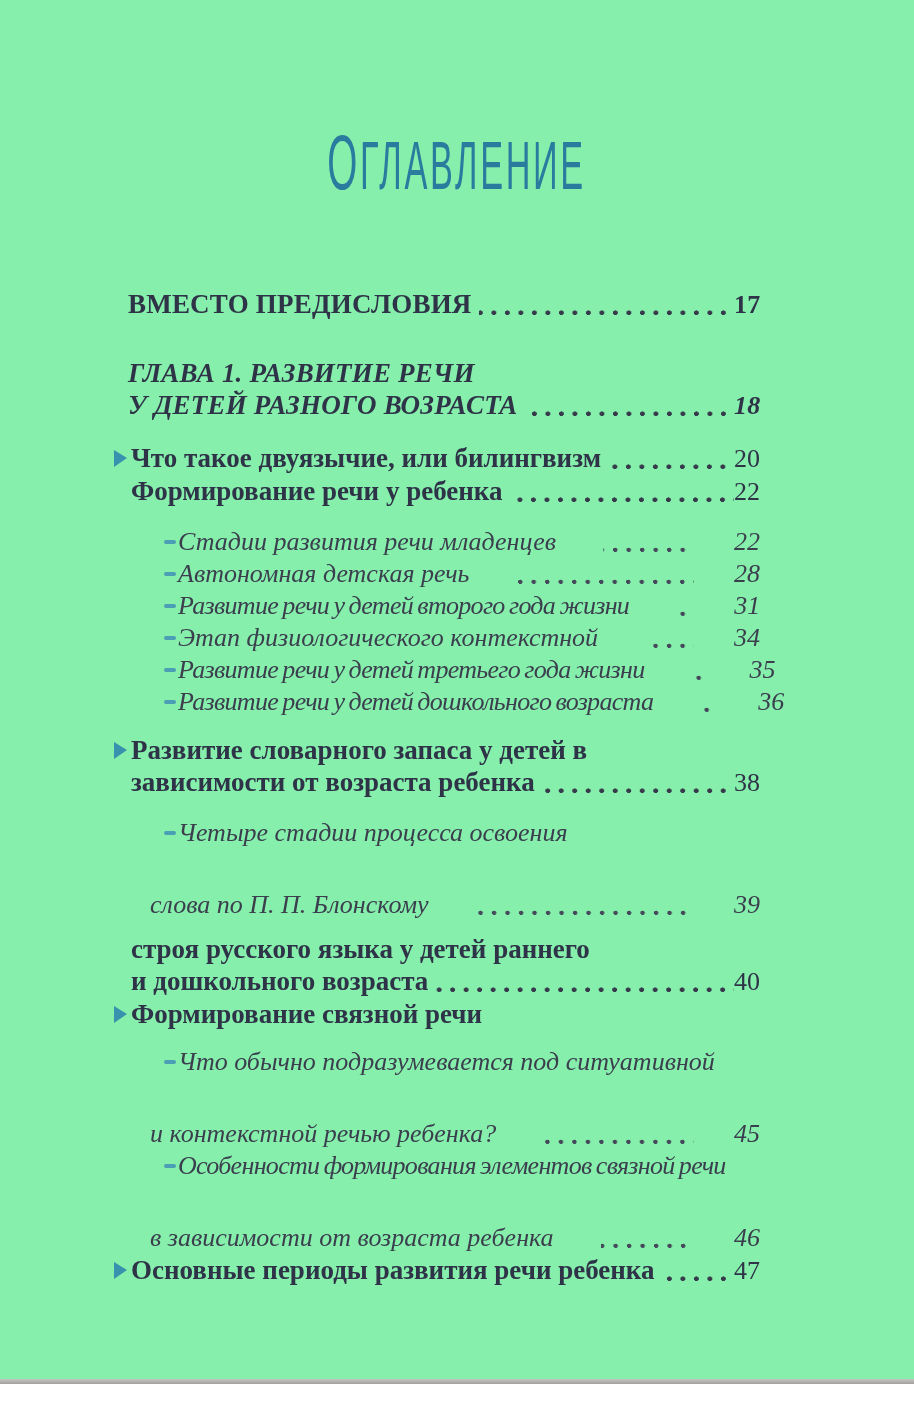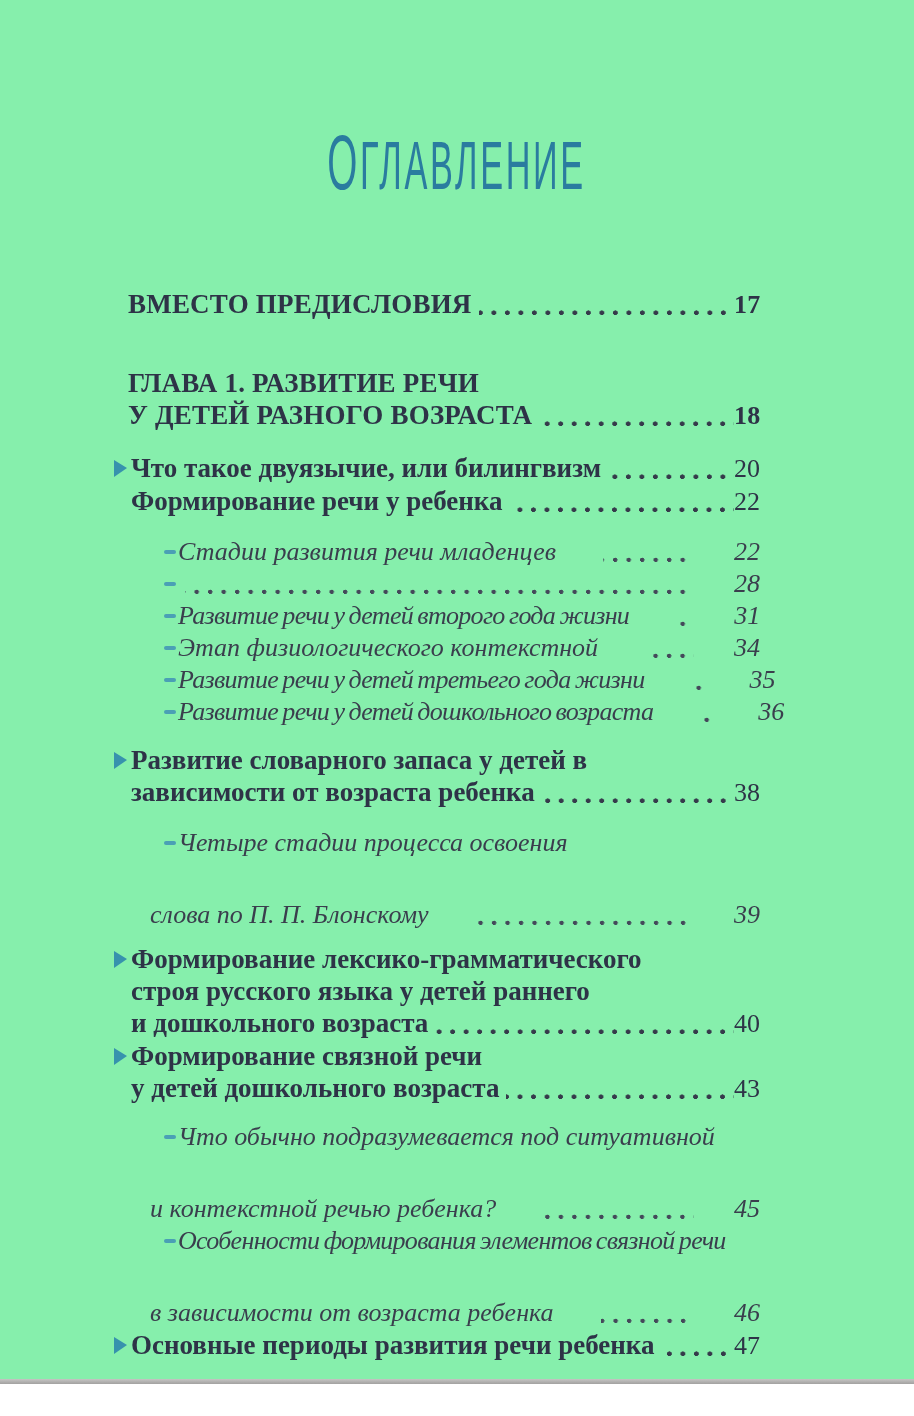--- a/index.html
+++ b/index.html
@@ -112,21 +112,21 @@
     background-image: radial-gradient(circle at 2.2px 2.8px, #44485a 2px, rgba(0,0,0,0) 2.4px);
   }
 
   .pagenum {
     flex: 0 0 auto;
     width: 56px;
     font-size: 26px;
   }
 
   
-  .mt36 { margin-top: 46px; }
+  .mt36 { margin-top: 36px; font-style: italic; }
   .mt26 { margin-top: 20px; }
   .mt18 { margin-top: 18px; }
   .mt16 { margin-top: 16px; }
   .mt14 { }
   .mt12 { margin-top: 12px; }
 
   .bottom-rule {
     position: absolute;
     left: 0; bottom: 0;
     width: 100%;
@@ -186,20 +186,21 @@
         <span class="marker dash"></span>
         <span class="txt">Стадии развития речи младенцев</span>
         <span class="dots"></span>
         <span class="pagenum">22</span>
       </div>
     </div>
 
     <div class="entry sub">
       <div class="line last">
         <span class="marker dash"></span>
+        <span class="txt">Автономная детская речь</span>
         <span class="dots"></span>
         <span class="pagenum">28</span>
       </div>
     </div>
 
     <div class="entry sub">
       <div class="line last">
         <span class="marker dash"></span>
         <span class="txt squeeze">Развитие речи у детей второго года жизни</span>
         <span class="dots"></span>
@@ -253,43 +254,34 @@
       </div>
       <div class="line cont last">
         <span class="txt">слова по П. П. Блонскому</span>
         <span class="dots"></span>
         <span class="pagenum">39</span>
       </div>
     </div>
 
     <div class="entry section mt12">
       <div class="line">
-        <span class="marker arrow"></span>
-        <span class="txt">Формирование лексико-грамматического</span>
-      </div>
-      <div class="line">
         <span class="txt">строя русского языка у детей раннего</span>
       </div>
       <div class="line last">
         <span class="txt">и дошкольного возраста</span>
         <span class="dots"></span>
         <span class="pagenum">40</span>
       </div>
     </div>
 
     <div class="entry section">
       <div class="line">
         <span class="marker arrow"></span>
         <span class="txt">Формирование связной речи</span>
       </div>
-      <div class="line last">
-        <span class="txt">у детей дошкольного возраста</span>
-        <span class="dots"></span>
-        <span class="pagenum">43</span>
-      </div>
     </div>
 
     <div class="entry sub mt16">
       <div class="line">
         <span class="marker dash"></span>
         <span class="txt">Что обычно подразумевается под ситуативной</span>
       </div>
       <div class="line cont last">
         <span class="txt">и контекстной речью ребенка?</span>
         <span class="dots"></span>

